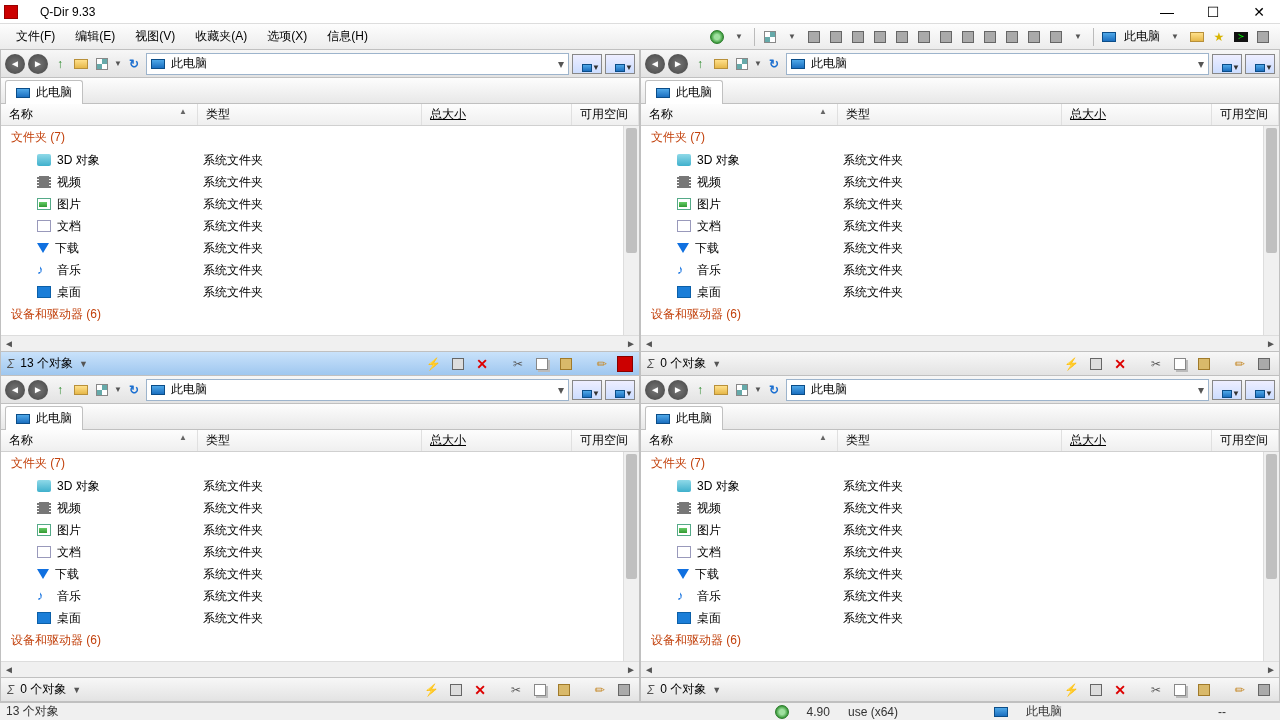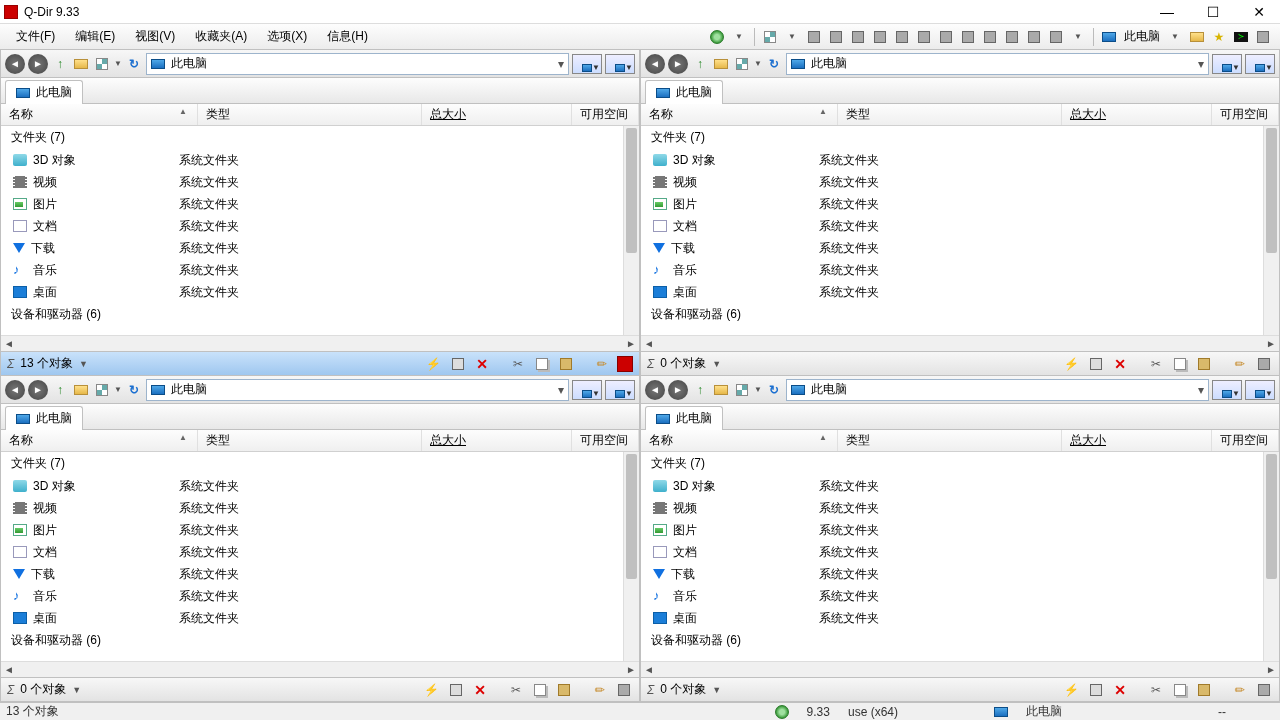--- a/index.html
+++ b/index.html
@@ -1,21 +1,21 @@
 <!DOCTYPE html>
 <html><head>
 <meta charset="utf-8">
 <style>
 * { margin: 0; padding: 0; box-sizing: border-box; font-family: "Microsoft YaHei", "Segoe UI", sans-serif; font-size: 12px; }
 body { background: #fff; width: 1280px; height: 720px; overflow: hidden; display: flex; flex-direction: column; }
 
 
 .titlebar { height: 24px; background: #fff; display: flex; align-items: center; padding: 0 4px; border-bottom: 1px solid #ddd; }
 .titlebar .icon-sq { width: 14px; height: 14px; background: #c00; border: 1px solid #900; margin-right: 6px; }
-.titlebar .title { flex: 1; }
+.titlebar .title { flex: 1; margin-left: 16px; }
 .titlebar .winbtns { display: flex; gap: 12px; }
 .titlebar .winbtn { width: 34px; height: 20px; display: flex; align-items: center; justify-content: center; font-size: 14px; cursor: default; }
 
 
 .menubar { height: 26px; display: flex; align-items: center; padding: 0 6px; gap: 0; border-bottom: 1px solid #c0c0c0; background: linear-gradient(#fdfdfd,#ececec); }
 .menubar .menuitem { padding: 4px 10px; cursor: default; }
 .menubar .spacer { flex: 1; }
 .menubar .tool { width: 18px; height: 18px; margin: 0 2px; display: inline-flex; align-items: center; justify-content: center; cursor: default; }
 .menubar .sep { width: 1px; height: 18px; background: #bbb; margin: 0 4px; }
 .menubar .pclbl { margin: 0 4px; }
@@ -40,22 +40,22 @@
 .tab { height: 24px; padding: 0 10px; display: flex; align-items: center; gap: 6px; background: #fff; border: 1px solid #c0c0c0; border-bottom: none; border-radius: 3px 3px 0 0; cursor: default; position: relative; top: 1px; }
 
 
 .colhdr { height: 22px; display: flex; align-items: center; background: linear-gradient(#fdfdfd,#efefef); border-bottom: 1px solid #d0d0d0; }
 .colhdr .col { padding: 0 8px; border-right: 1px solid #e0e0e0; height: 100%; display: flex; align-items: center; cursor: default; position: relative; }
 .colhdr .sort { position: absolute; right: 10px; top: 3px; font-size: 8px; color: #666; }
 
 
 .flist { flex: 1; overflow: hidden; background: #fff; display: flex; }
 .fbody { flex: 1; overflow: hidden; }
-.group { color: #000000; padding: 3px 10px; cursor: default; }
-.row { display: flex; height: 22px; align-items: center; cursor: default; }
+.group { color: #c2410c; padding: 3px 10px; cursor: default; }
+.row { display: flex; height: 22px; align-items: center; cursor: default; padding-left: 24px; }
 .row .c0 { width: 178px; padding-left: 12px; display: flex; align-items: center; gap: 6px; }
 .row .c1 { width: 230px; }
 .vsb { width: 16px; background: #f0f0f0; border-left: 1px solid #ddd; position: relative; }
 .vsb .thumb { position: absolute; left: 2px; right: 2px; top: 2px; height: 60%; background: #c0c0c0; border-radius: 2px; }
 
 
 .hsb { height: 16px; background: #f0f0f0; border-top: 1px solid #ddd; display: flex; align-items: center; }
 .hsb .ar { width: 16px; text-align: center; color: #555; font-size: 10px; cursor: default; }
 .hsb .track { flex: 1; }
 
@@ -691,21 +691,21 @@
           <span class="layout"></span>
         </div>
       </div>
     </div>
   </div>
 
 <div class="statusbar">
   <span>13 个对象</span>
   <span class="sp"></span>
   <span class="globe"></span>
-  <span>9.33</span>
+  <span>4.90</span>
   <span>use (x64)</span>
   <span style="width:60px"></span>
   <span class="monitor"></span>
   <span>此电脑</span>
   <span style="width:120px"></span>
   <span>--</span>
   <span style="width:30px"></span>
 </div>
 
 </body></html>

